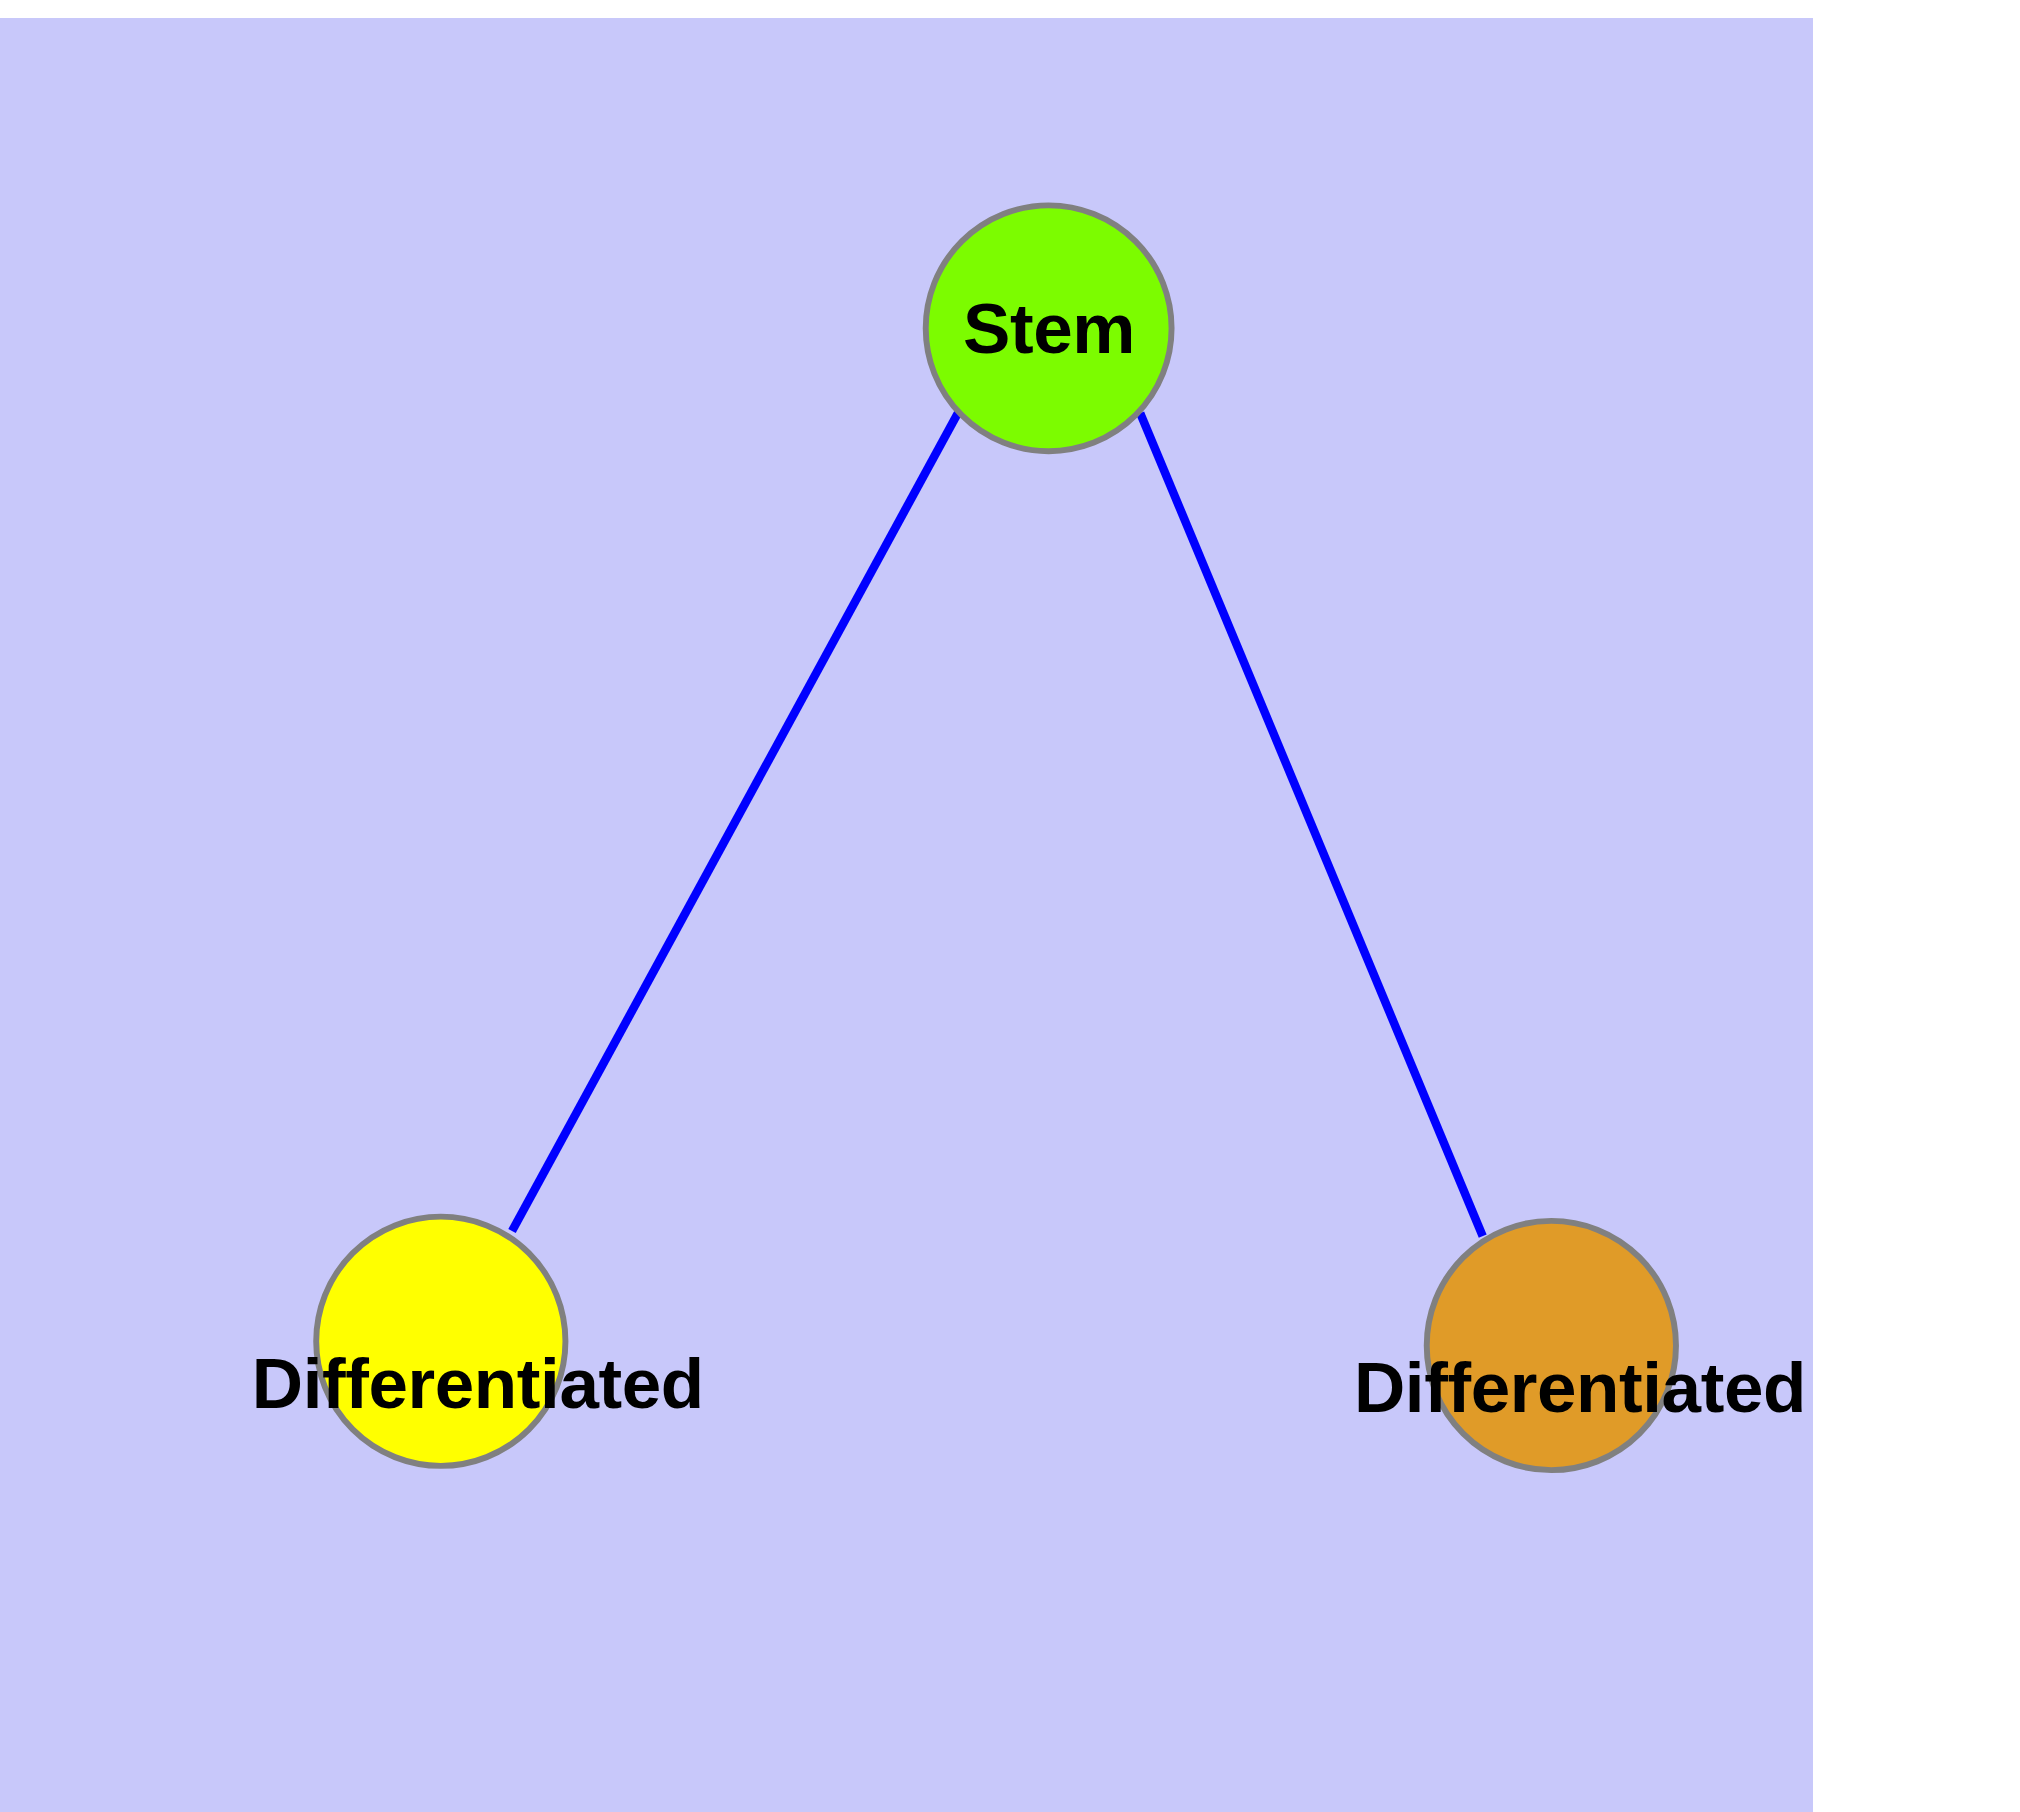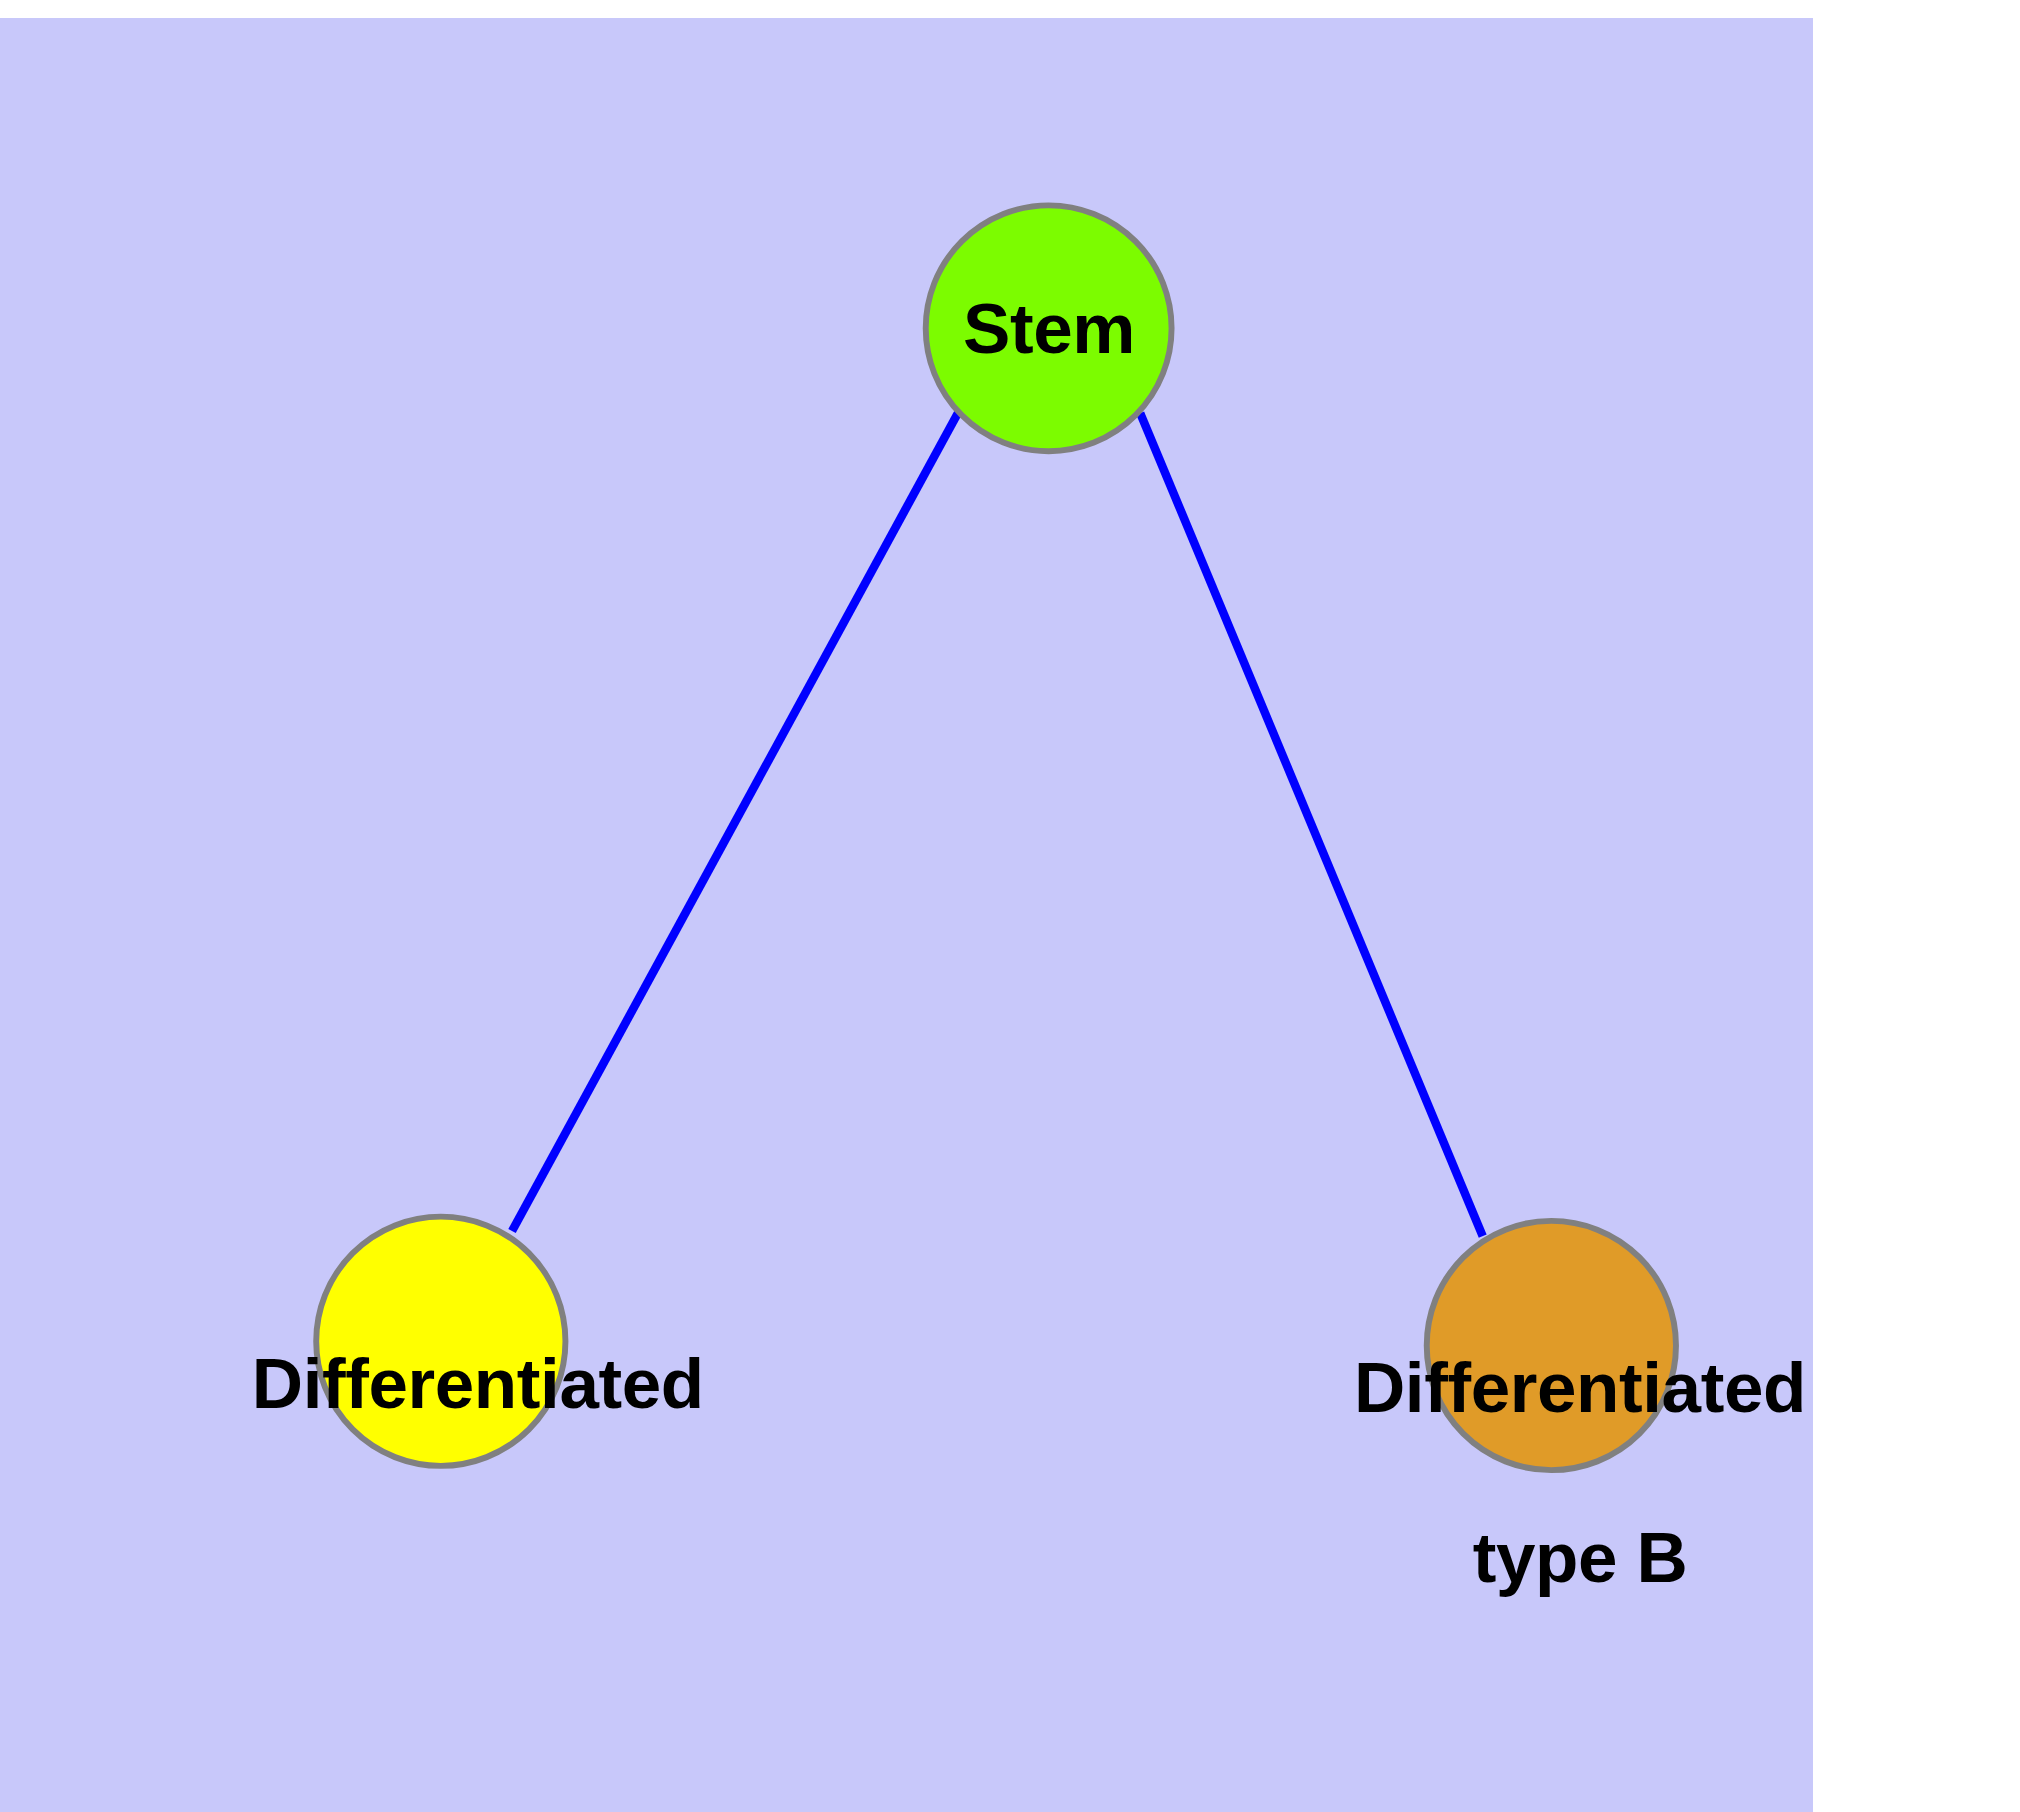--- a/index.html
+++ b/index.html
@@ -66,18 +66,17 @@
     </svg>
 
     <div class="node-label" style="left:625px; top:268px; width:848px;">Stem</div>
 
     <div class="node-label" style="left:-4.2px; top:1238px; width:848px;">
       <span>Differentiated</span><br>
     </div>
 
     <div class="node-label" style="left:1098px; top:1242px; width:848px;">
       <span>Differentiated</span><br>
-      <span>type B</span>
     </div>
 
   </div>
 </div>
 
 
 </body></html>

